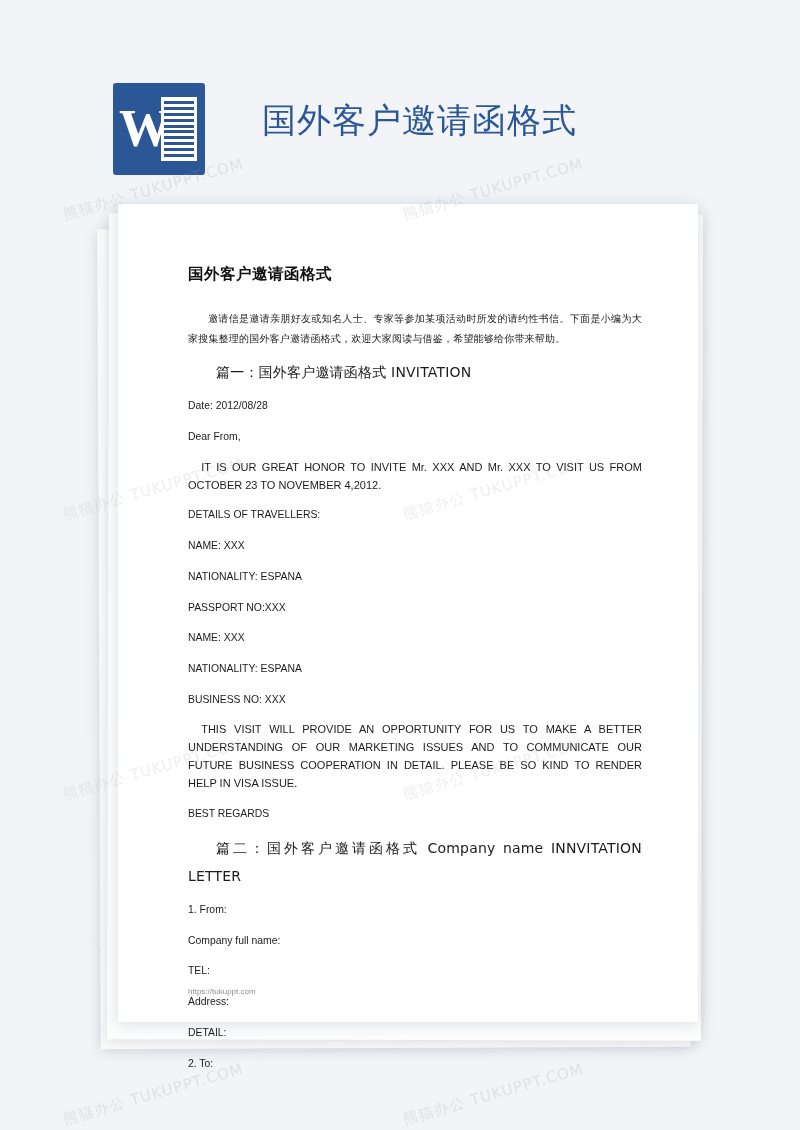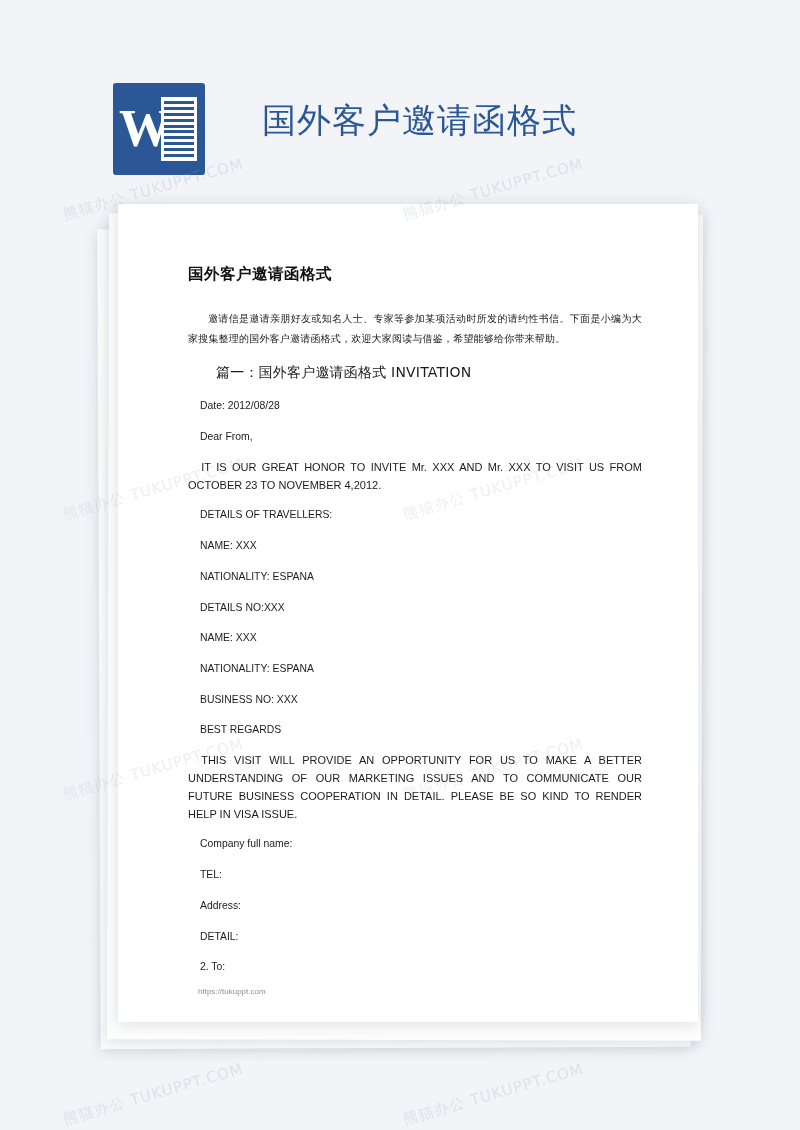--- a/index.html
+++ b/index.html
@@ -149,33 +149,33 @@
     font-family: "DejaVu Sans", sans-serif;
     font-size: 14px;
     line-height: 1.95;
     text-indent: 2em;
     letter-spacing: 0.2px;
   }
   .para-en {
     font-family: "Liberation Sans", sans-serif;
     font-size: 10.4px;
     line-height: 1.8;
-    margin: 0 0 12px 12px;
+    margin: 0 0 12px 0;
   }
   .para-block {
     font-family: "Liberation Sans", sans-serif;
     font-size: 11px;
     line-height: 1.62;
     margin: 0 0 12px 0;
     text-align: justify;
     text-indent: 1.2em;
   }
   .watermark-link {
     position: absolute;
-    left: 80px;
+    left: 70px;
     bottom: 26px;
     font-size: 8px;
     color: #8a8f98;
     font-family: "Liberation Sans", sans-serif;
   }
 
   
   .wm {
     position: absolute;
     color: rgba(150,160,175,0.22);
@@ -230,26 +230,28 @@
       <h1 class="doc-title">国外客户邀请函格式</h1>
 
       <p class="para para-cn">邀请信是邀请亲朋好友或知名人士、专家等参加某项活动时所发的请约性书信。下面是小编为大家搜集整理的国外客户邀请函格式，欢迎大家阅读与借鉴，希望能够给你带来帮助。</p>
       <p class="para para-cn-noindent">篇一：国外客户邀请函格式 INVITATION</p>
       <p class="para para-en">Date: 2012/08/28</p>
       <p class="para para-en">Dear From,</p>
       <p class="para para-block">IT IS OUR GREAT HONOR TO INVITE Mr. XXX AND Mr. XXX TO VISIT US FROM OCTOBER 23 TO NOVEMBER 4,2012.</p>
       <p class="para para-en">DETAILS OF TRAVELLERS:</p>
       <p class="para para-en">NAME: XXX</p>
       <p class="para para-en">NATIONALITY: ESPANA</p>
-      <p class="para para-en">DETAILS NO:XXX</p>
+      <p class="para para-en">PASSPORT NO:XXX</p>
       <p class="para para-en">NAME: XXX</p>
       <p class="para para-en">NATIONALITY: ESPANA</p>
       <p class="para para-en">BUSINESS NO: XXX</p>
+      <p class="para para-block">THIS VISIT WILL PROVIDE AN OPPORTUNITY FOR US TO MAKE A BETTER UNDERSTANDING OF OUR MARKETING ISSUES AND TO COMMUNICATE OUR FUTURE BUSINESS COOPERATION IN DETAIL. PLEASE BE SO KIND TO RENDER HELP IN VISA ISSUE.</p>
       <p class="para para-en">BEST REGARDS</p>
-      <p class="para para-block">THIS VISIT WILL PROVIDE AN OPPORTUNITY FOR US TO MAKE A BETTER UNDERSTANDING OF OUR MARKETING ISSUES AND TO COMMUNICATE OUR FUTURE BUSINESS COOPERATION IN DETAIL. PLEASE BE SO KIND TO RENDER HELP IN VISA ISSUE.</p>
+      <p class="para para-cn-noindent">篇二：国外客户邀请函格式 Company name INNVITATION LETTER</p>
+      <p class="para para-en">1. From:</p>
       <p class="para para-en">Company full name:</p>
       <p class="para para-en">TEL:</p>
       <p class="para para-en">Address:</p>
       <p class="para para-en">DETAIL:</p>
       <p class="para para-en">2. To:</p>
 
       <div class="watermark-link">https://tukuppt.com</div>
     </div>
   </div>
 </div>

